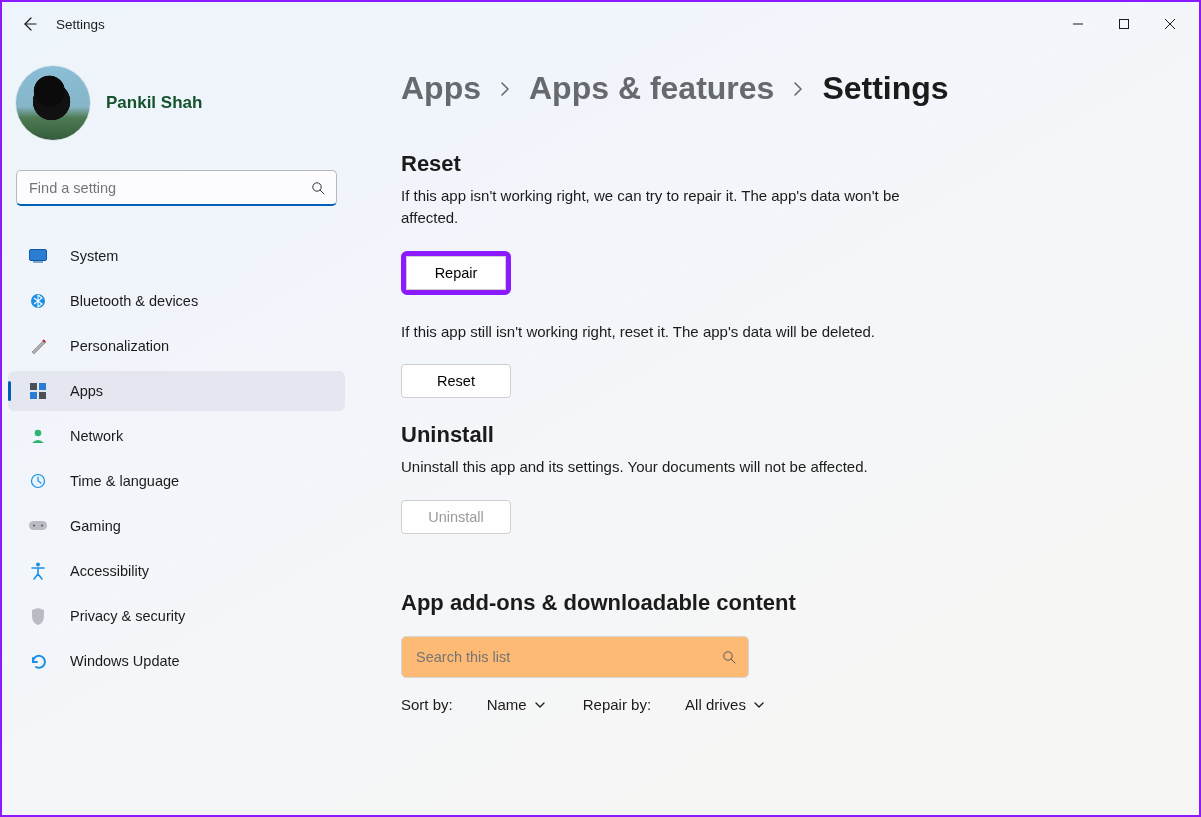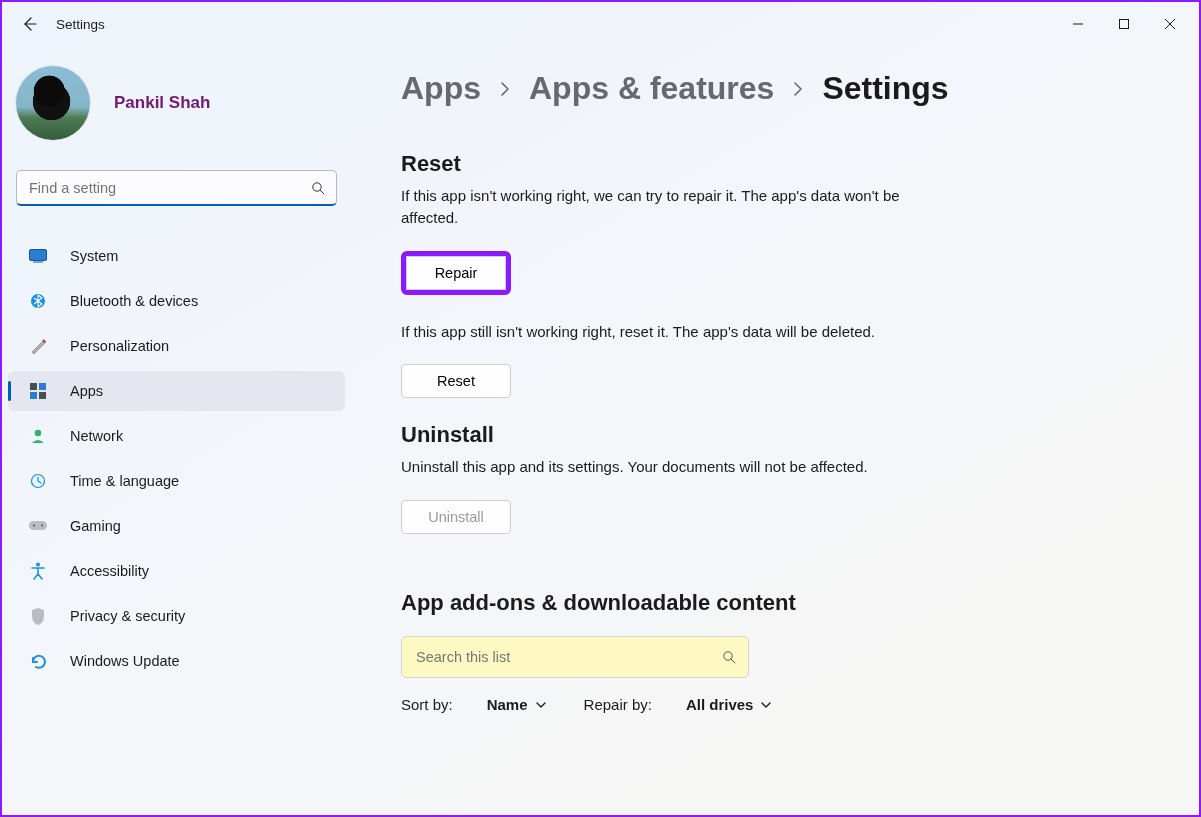--- a/index.html
+++ b/index.html
@@ -56,21 +56,21 @@
     gap: 16px;
   }
   .avatar {
     width: 74px; height: 74px; border-radius: 50%;
     background:
       radial-gradient(circle at 45% 34%, #0b0b0b 0 24%, transparent 25%),
       radial-gradient(circle at 48% 48%, #111 0 34%, transparent 35%),
       linear-gradient(180deg, #8abed7 0%, #86b5c8 55%, #4e7b53 70%, #355c3b 100%);
     box-shadow: 0 0 0 1px rgba(0,0,0,.06);
   }
-  .profile-name { font-size: 17px; font-weight: 600; color: #701a75; margin-left: 8px; }
+  .profile-name { font-size: 17px; font-weight: 600; color: #14532d; }
 
   
   .search-wrap { padding: 30px 14px 0 14px; }
   .search-box {
     position: relative;
     height: 36px;
     border: 1px solid #b9b9b9;
     border-bottom: 2px solid #005fb8;
     border-radius: 5px;
     background: #fcfcff;
@@ -137,28 +137,28 @@
     border: 5px solid #8c1aff;
     border-radius: 6px;
     padding: 0;
   }
   .btn-highlight .btn { border-radius: 2px; min-width: 100px; }
 
   
   .addons-search {
     position: relative; width: 348px; height: 42px;
     border: 1px solid #d6d6d6; border-radius: 5px;
-    background: #fef9c3;
+    background: #fdba74;
     display: flex; align-items: center;
     margin-top: 20px;
   }
   .addons-search input { flex:1; border:none; outline:none; background:transparent; font:inherit; color:#6b6b6b; padding-left:14px; }
   .filters-row { display:flex; align-items:center; gap:36px; margin-top:18px; font-size:15px; }
   .filter-link { display:flex; align-items:center; gap:6px; cursor:pointer; }
-  .filter-value { font-weight:700;padding-left:28px; }
+  .filter-value { font-weight:400;padding-left:28px; }
   .chev { width:14px; height:14px; }
 </style>
 </head>
 <body>
 
 <div class="title-bar">
   <button class="back-btn">
     <svg width="16" height="16" viewBox="0 0 16 16">
         <path d="M10 2 L4 8 L10 14" fill="none" stroke="#1b1b1b" stroke-width="1.2" stroke-linecap="round" stroke-linejoin="round"></path>
         <path d="M4 8 H15" fill="none" stroke="#1b1b1b" stroke-width="1.2" stroke-linecap="round"></path>

